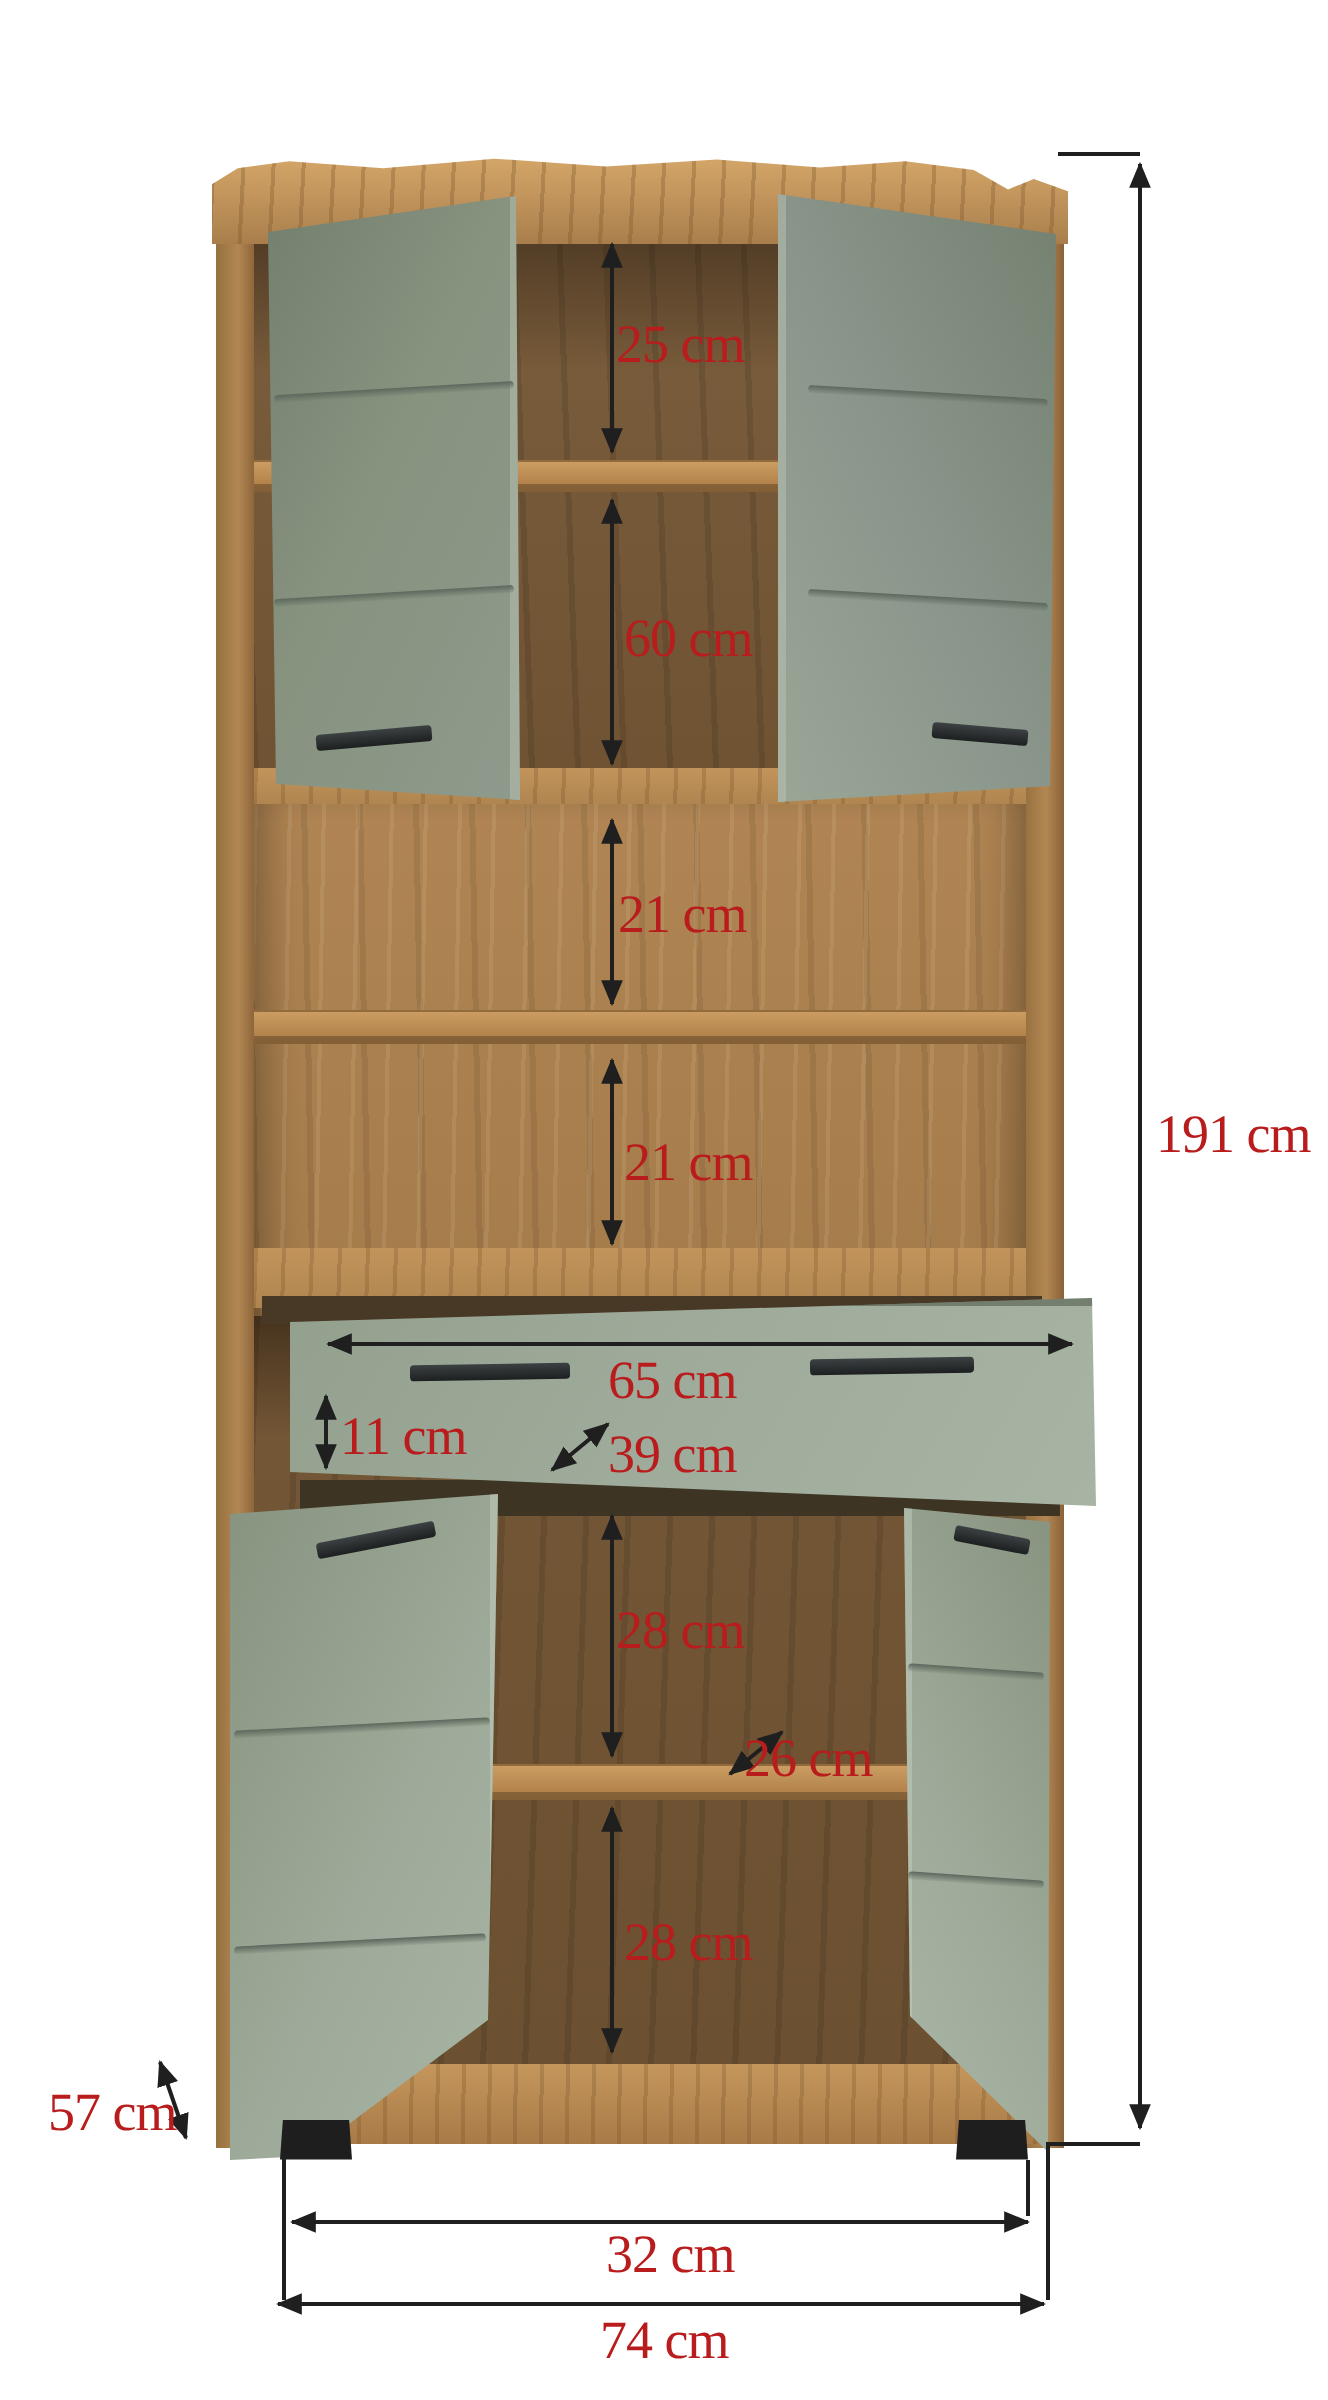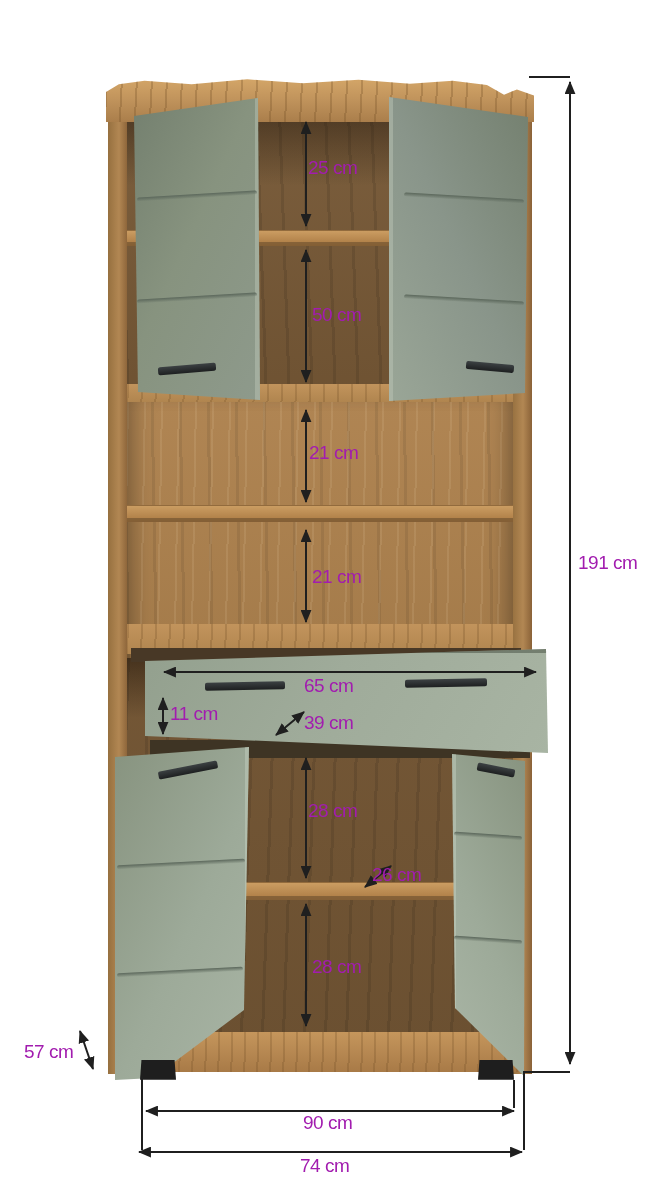--- a/index.html
+++ b/index.html
@@ -98,22 +98,22 @@
   }
 
   .foot{
     top:1060px;width:36px;height:22px;z-index:27;background:#1e1e1e;
     clip-path:polygon(4% 0,96% 0,100% 90%,0 90%);
   }
 
   
   #dims{left:0;top:0;z-index:40;pointer-events:none;}
   .dim-label{
-    z-index:45;font-size:19px;line-height:1.05;letter-spacing:-0.5px;
-    color:#a21caf;white-space:nowrap;
+    z-index:45;font-size:27px;line-height:1.05;letter-spacing:-0.5px;
+    color:#b91c1c;white-space:nowrap;font-family:Liberation Serif, serif;
   }
 </style>
 </head>
 <body>
 
 <div id="stage">
 
   <div class="side-frame" style="left:108px"></div>
   <div class="side-frame" style="left:512px"></div>
 
@@ -191,27 +191,27 @@
       <path d="M570 82 V1064" marker-start="url(#ah)" marker-end="url(#ah)"></path>
       <path d="M570 1072 H524 V1150"></path>
       <path d="M142 1077 V1150"></path>
       <path d="M514 1080 V1108"></path>
       <path d="M146 1111 H514" marker-start="url(#ah)" marker-end="url(#ah)"></path>
       <path d="M139 1152 H522" marker-start="url(#ah)" marker-end="url(#ah)"></path>
     </g>
   </svg>
 
   <div class="dim-label" style="left:308px;top:158px">25 cm</div>
-  <div class="dim-label" style="left:312px;top:305px">50 cm</div>
+  <div class="dim-label" style="left:312px;top:305px">60 cm</div>
   <div class="dim-label" style="left:309px;top:443px">21 cm</div>
   <div class="dim-label" style="left:312px;top:567px">21 cm</div>
   <div class="dim-label" style="left:304px;top:676px">65 cm</div>
   <div class="dim-label" style="left:170px;top:704px">11 cm</div>
   <div class="dim-label" style="left:304px;top:713px">39 cm</div>
   <div class="dim-label" style="left:308px;top:801px">28 cm</div>
   <div class="dim-label" style="left:372px;top:865px">26 cm</div>
   <div class="dim-label" style="left:312px;top:957px">28 cm</div>
   <div class="dim-label" style="left:24px;top:1042px">57 cm</div>
   <div class="dim-label" style="left:578px;top:553px">191 cm</div>
-  <div class="dim-label" style="left:303px;top:1113px">90 cm</div>
+  <div class="dim-label" style="left:303px;top:1113px">32 cm</div>
   <div class="dim-label" style="left:300px;top:1156px">74 cm</div>
 
 </div>
 
 </body></html>

